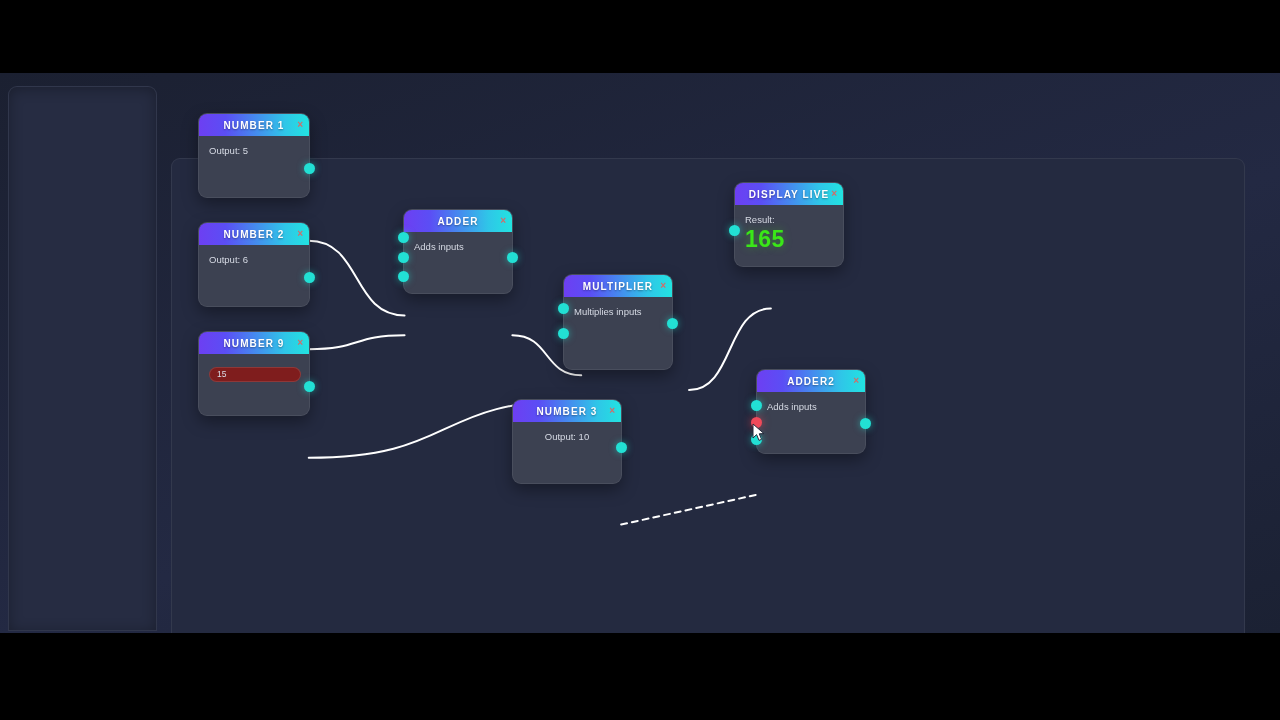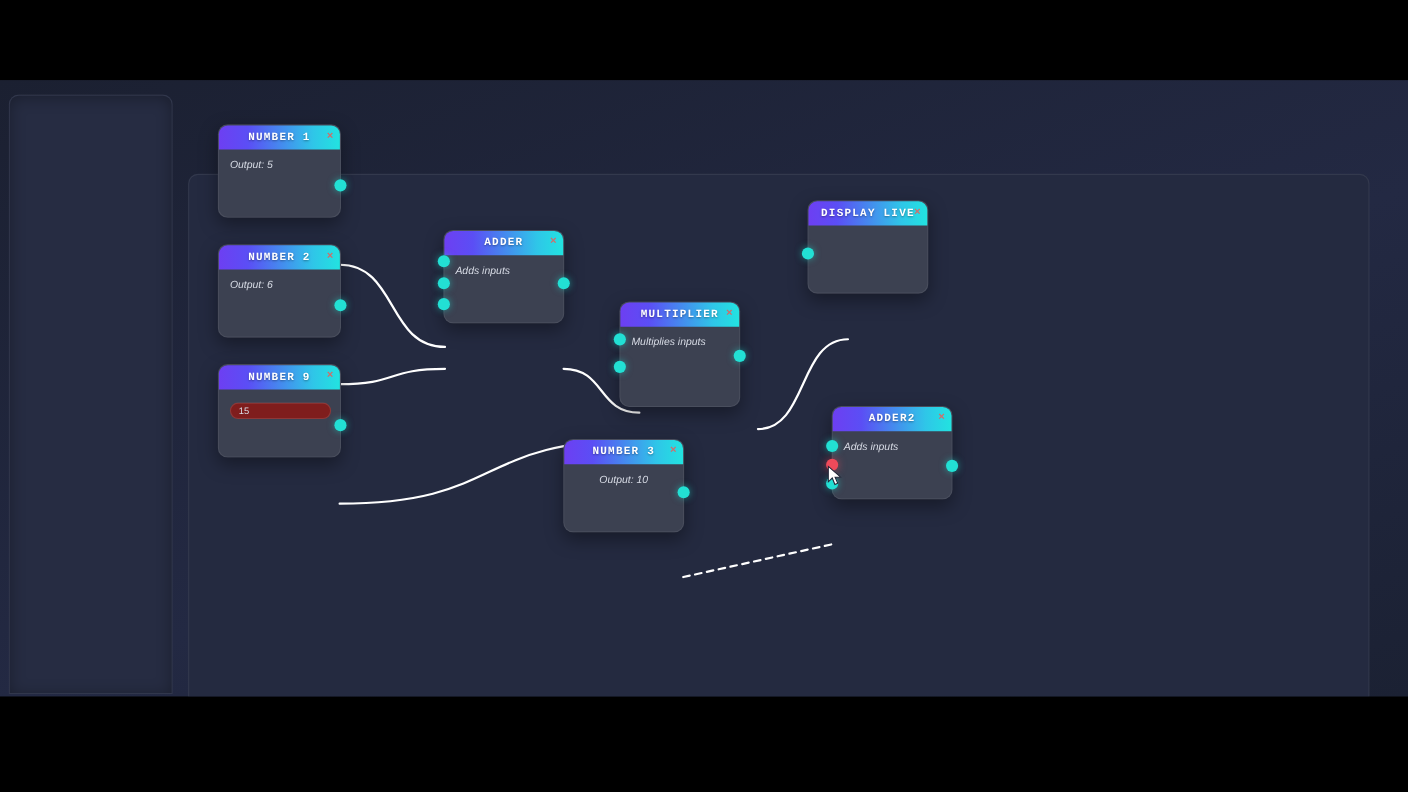--- a/index.html
+++ b/index.html
@@ -45,34 +45,33 @@
     border-radius:9px;
     box-shadow:0 6px 16px rgba(0,0,0,0.36);
     overflow:visible;
   }
   .node-head {
     height:22px;
     border-radius:8px 8px 0 0;
     background:linear-gradient(90deg,#6d3ff2 0%, #5b4ef5 24%, #2fc6e8 78%, #22e3e0 100%);
     display:flex; align-items:center; justify-content:center;
     position:relative;
-    font-family:Liberation Mono, monospace;
   }
   .node-title {
     font-size:10px; font-weight:bold; letter-spacing:1.1px;
     color:#ffffff; text-shadow:0 1px 2px rgba(0,0,0,.38);
     white-space:nowrap;
   }
   .node-close {
     position:absolute; right:6px; top:50%; transform:translateY(-50%);
     font-size:10px; line-height:1; color:#e0645f; font-weight:bold;
     cursor:pointer; opacity:.92;
   }
   .node-body { padding:9px 10px 0 10px; }
-  .node-desc { font-size:9.5px; color:#d6dae4; white-space:nowrap;font-style:italic; }
+  .node-desc { font-size:9.5px; color:#d6dae4; white-space:nowrap; }
   .node-sub { font-size:9.5px; color:#d6dae4; margin-bottom:2px; }
   .node-result {
     font-size:23px; font-weight:bold; color:#3ae718;
     line-height:1.05; letter-spacing:.5px;
     text-shadow:0 0 9px rgba(58,231,24,.35);
   }
   .node-input {
     width:92px; height:15px;
     background:#7f1d1d;
     border:1px solid rgba(255,255,255,0.12);
@@ -168,20 +167,24 @@
           </div>
           <div class="port in" style="top: 27.5px;"></div>
           <div class="port in" style="top: 52.5px;"></div>
           <div class="port out" style="top: 42.5px;"></div>
         </div>
         <div class="node" style="left: 734px; top: 109px; width: 110px; height: 85px;">
           <div class="node-head">
             <span class="node-title">DISPLAY LIVE</span>
             <span class="node-close">×</span>
           </div>
+          <div class="node-body">
+            <div class="node-sub">Result:</div>
+            <div class="node-result">165</div>
+          </div>
           <div class="port in" style="top: 41.5px;"></div>
         </div>
         <div class="node" style="left: 512px; top: 326px; width: 110px; height: 85px; text-align: center;">
           <div class="node-head">
             <span class="node-title">NUMBER 3</span>
             <span class="node-close">×</span>
           </div>
           <div class="node-body">
             <div class="node-desc">Output: 10</div>
           </div>

